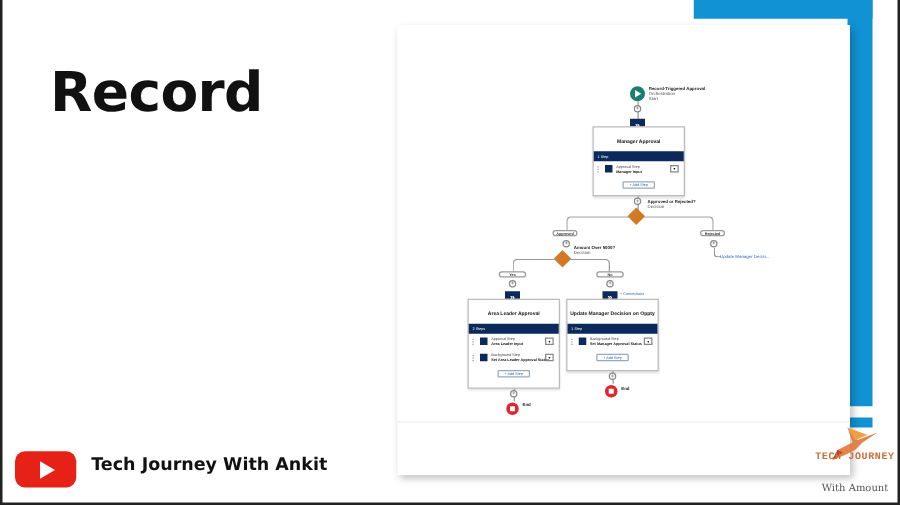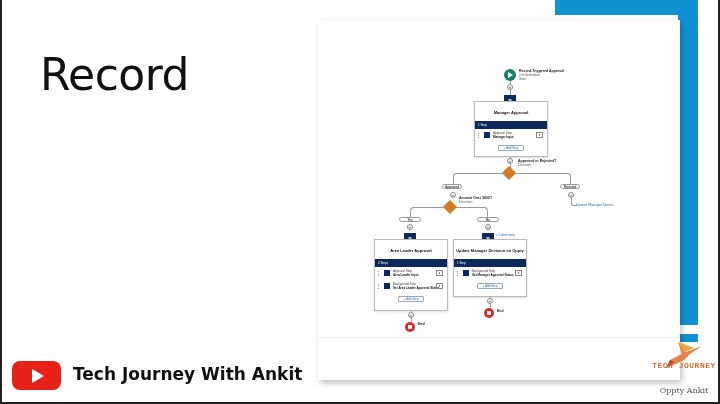--- a/index.html
+++ b/index.html
@@ -1,22 +1,22 @@
 <!DOCTYPE html>
 <html><head>
 <meta charset="utf-8">
 <style>
   * { box-sizing: border-box; margin: 0; padding: 0; }
   body { width: 720px; height: 404px; background: #fff; position: relative; overflow: hidden; font-family: "Liberation Sans", sans-serif; }
   .frame { position: absolute; inset: 0; border-left: 2px solid #222; border-right: 2px solid #222; border-bottom: 2px solid #222; }
   .title { position: absolute; left: 40px; top: 44px; font-family: "DejaVu Sans", sans-serif; font-size: 44px; line-height: 61px; color: #111; font-weight: 400; letter-spacing: -0.5px; }
-  .title div { white-space: nowrap; }
+  .title div { white-space: nowrap; font-weight: bold; }
   .yt { position: absolute; left: 12px; top: 361px; width: 49px; height: 29px; background: #e62117; border-radius: 8px; }
   .yt::after { content: ""; position: absolute; left: 20px; top: 8px; border-left: 12px solid #fff; border-top: 7px solid transparent; border-bottom: 7px solid transparent; }
-  .channel { position: absolute; left: 73px; top: 364px; font-size: 17px; font-weight: 700; color: #111; font-family: "DejaVu Sans", sans-serif; }
+  .channel { position: absolute; left: 73px; top: 364px; font-size: 14px; font-weight: 700; color: #111; font-family: "DejaVu Sans", sans-serif; }
   .blue-top { position: absolute; left: 555px; top: 0; width: 143px; height: 15px; background: #1192d4; }
   .blue-right { position: absolute; left: 678px; top: 0; width: 20px; height: 325px; background: #1192d4; }
   .blue-stub { position: absolute; left: 678px; top: 334px; width: 20px; height: 8px; background: #1192d4; }
   .card { position: absolute; left: 318px; top: 20px; width: 362px; height: 360px; background: #fff; box-shadow: 2px 3px 6px rgba(0,0,0,0.25); }
   .canvas { position: absolute; left: 0; top: 0; width: 362px; height: 318px; background: #fff; border-bottom: 1px solid #eee; }
   .node-start { position: absolute; width: 12px; height: 12px; border-radius: 50%; background: #1a7f6e; }
   .node-start::after { content:""; position:absolute; left:4px; top:3px; border-left:5px solid #fff; border-top:3px solid transparent; border-bottom:3px solid transparent; }
   .lbl { position: absolute; font-size: 3.5px; line-height: 4px; color: #222; font-weight: 700; white-space: nowrap; }
   .sub { font-weight: 400; color: #555; display:block; }
   .plus { position: absolute; width: 6px; height: 6px; border: 0.8px solid #888; border-radius: 50%; background: #fff; font-size: 5px; line-height: 4px; text-align: center; color: #666; }
@@ -155,14 +155,14 @@
   </div>
 </div>
 
 <div class="logo">
   <svg class="bird" viewBox="0 0 40 34">
     <path d="M38 8 L22 14 L14 4 L18 16 L6 22 L2 30 L12 26 L20 22 L26 16 Z" fill="#e0773a" opacity="0.9"></path>
     <path d="M14 4 L20 14 L30 10 Z" fill="#f0a040"></path>
     <path d="M6 22 L2 30 L10 24 Z" fill="#c0392b"></path>
   </svg>
   <div class="t1">TECH JOURNEY</div>
-  <div class="t2">Oppty Ankit</div>
+  <div class="t2">With Amount</div>
 </div>
 
 </body></html>

